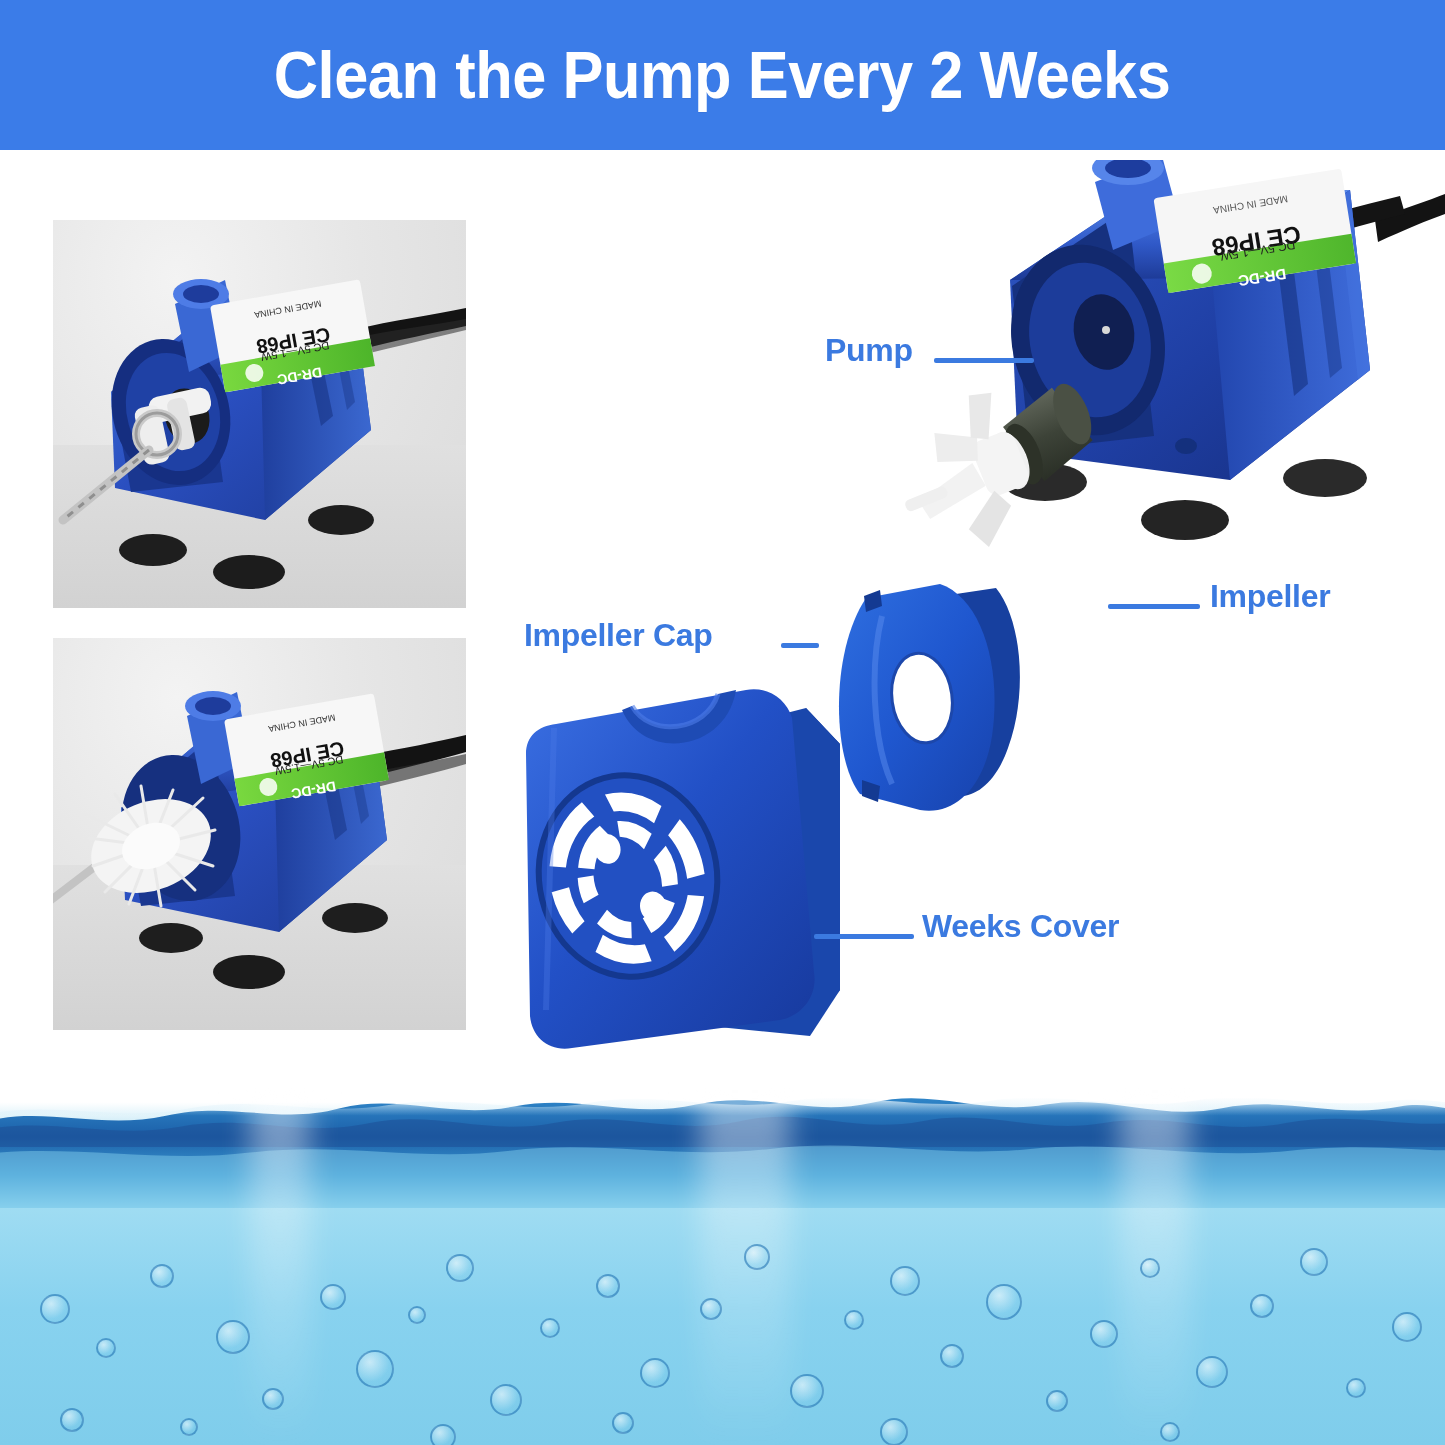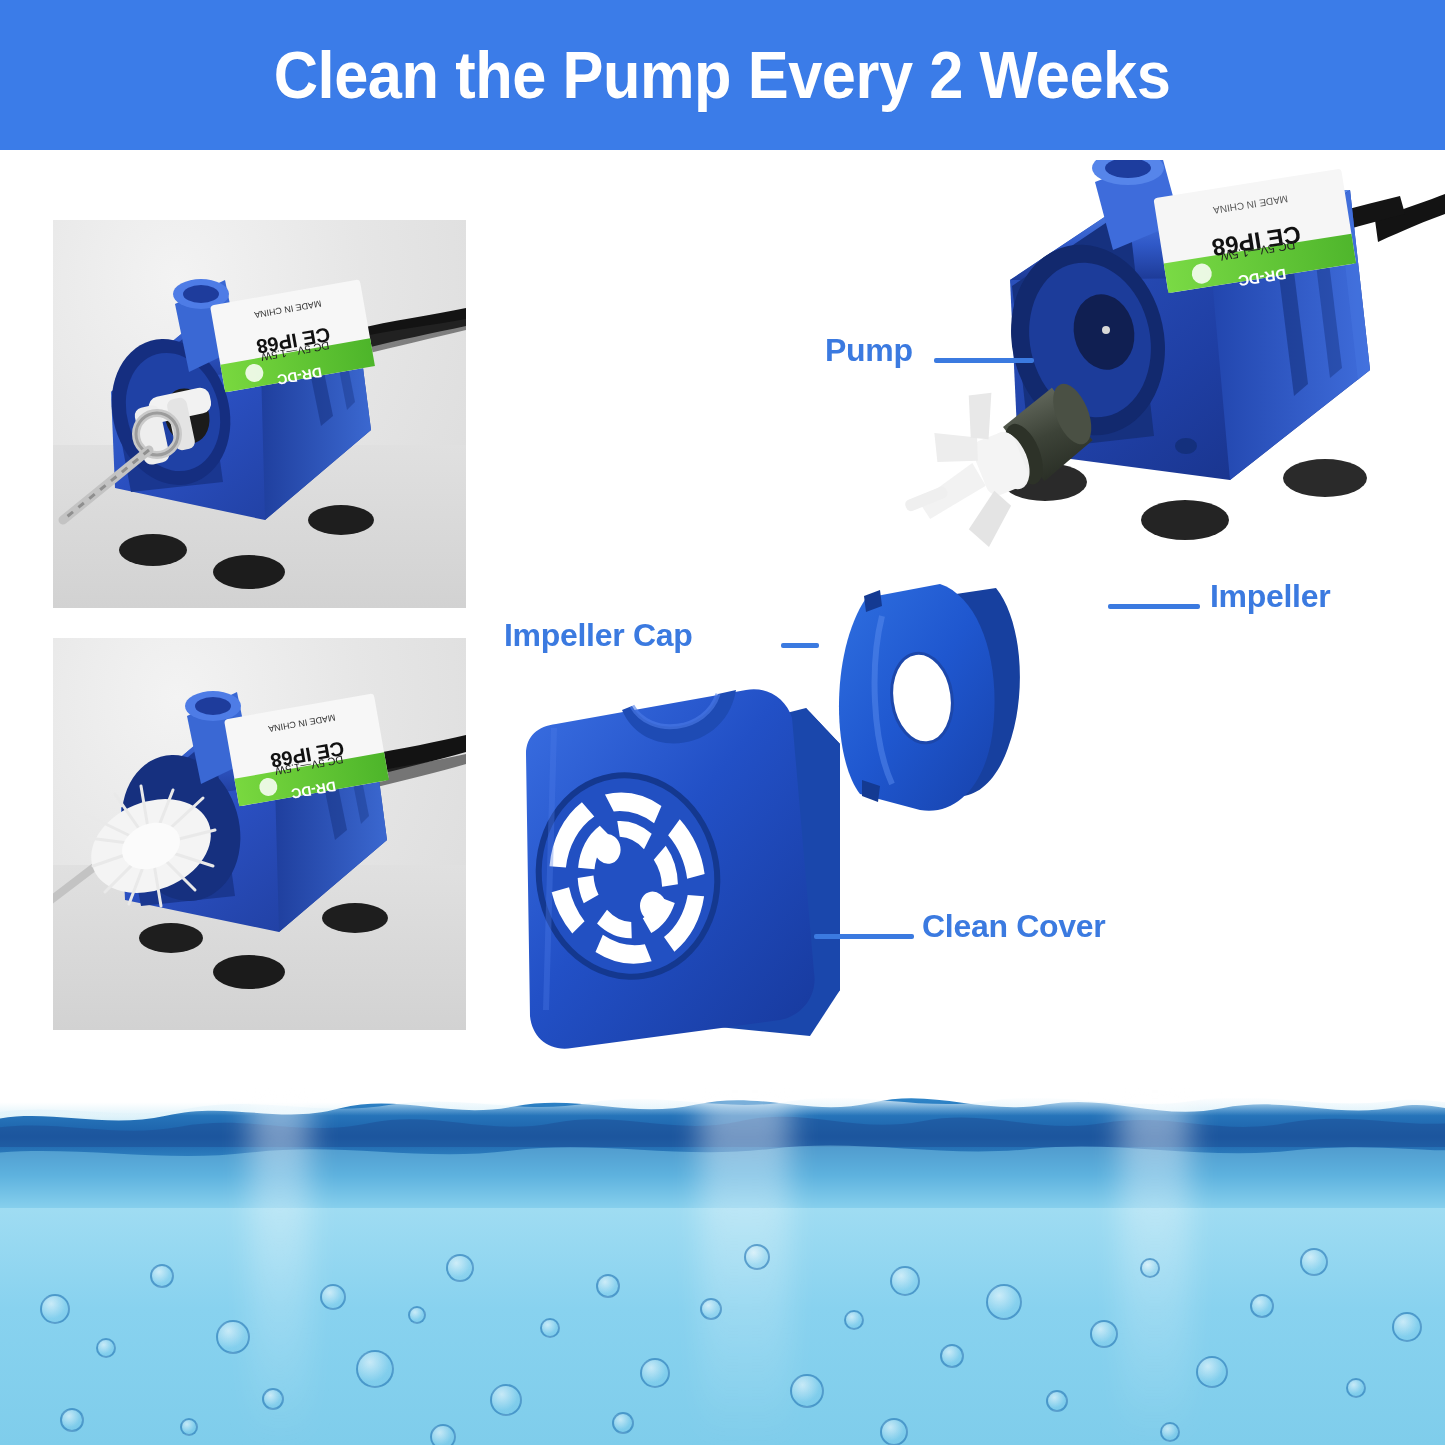--- a/index.html
+++ b/index.html
@@ -377,24 +377,24 @@
       </g>
     </svg>
 
     <div class="leader" style="left:464px;top:198px;width:100px;"></div>
     <div class="label" style="left:355px;top:172px;">Pump</div>
 
     <div class="leader" style="left:638px;top:444px;width:92px;"></div>
     <div class="label" style="left:740px;top:418px;">Impeller</div>
 
     <div class="leader" style="left:311px;top:483px;width:38px;"></div>
-    <div class="label" style="left:34px;top:457px;">Impeller Cap</div>
+    <div class="label" style="left:54px;top:457px;">Impeller Cap</div>
 
     <div class="leader" style="left:344px;top:774px;width:100px;"></div>
-    <div class="label" style="left:452px;top:748px;">Clean Cover</div>
+    <div class="label" style="left:452px;top:748px;">Weeks Cover</div>
   </div>
 
   <div class="water">
     <svg class="water-surface" viewBox="0 0 1485 130" preserveAspectRatio="none">
       <defs>
         <linearGradient id="wTop" x1="0" y1="0" x2="0" y2="1">
           <stop offset="0%" stop-color="#2f85c8"></stop>
           <stop offset="35%" stop-color="#1b5fa8"></stop>
           <stop offset="70%" stop-color="#3d9ad3"></stop>
           <stop offset="100%" stop-color="#8fd5f0"></stop>

